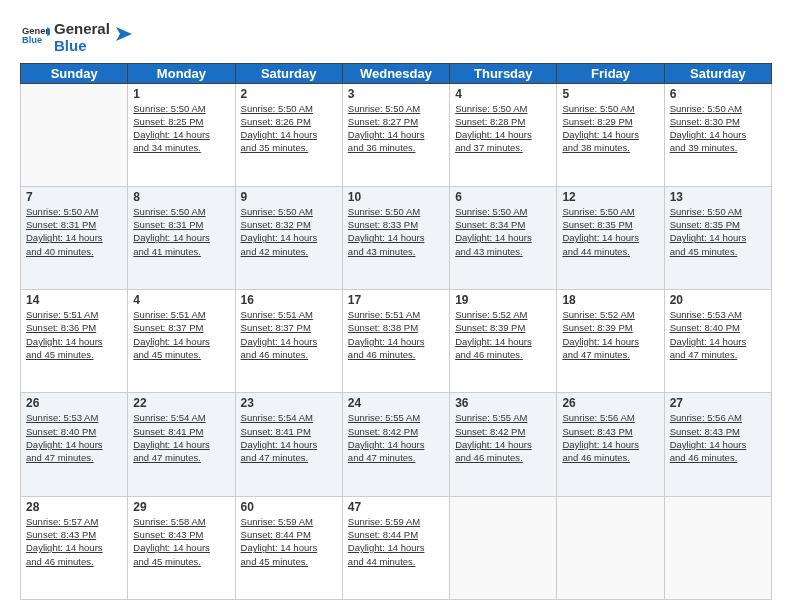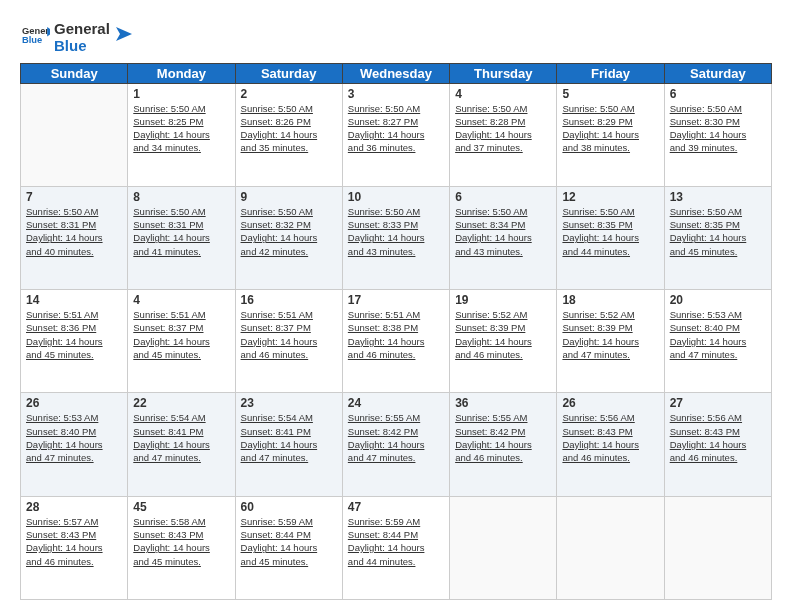--- a/index.html
+++ b/index.html
@@ -243,21 +243,21 @@
             <span class="day-number">27</span>
             <div class="day-info">Sunrise: 5:56 AM<br>Sunset: 8:43 PM<br>Daylight: 14 hours<br>and 46 minutes.</div>
           </td>
         </tr>
         <tr>
           <td>
             <span class="day-number">28</span>
             <div class="day-info">Sunrise: 5:57 AM<br>Sunset: 8:43 PM<br>Daylight: 14 hours<br>and 46 minutes.</div>
           </td>
           <td>
-            <span class="day-number">45</span>
+            <span class="day-number">29</span>
             <div class="day-info">Sunrise: 5:58 AM<br>Sunset: 8:43 PM<br>Daylight: 14 hours<br>and 45 minutes.</div>
           </td>
           <td>
             <span class="day-number">60</span>
             <div class="day-info">Sunrise: 5:59 AM<br>Sunset: 8:44 PM<br>Daylight: 14 hours<br>and 45 minutes.</div>
           </td>
           <td>
             <span class="day-number">47</span>
             <div class="day-info">Sunrise: 5:59 AM<br>Sunset: 8:44 PM<br>Daylight: 14 hours<br>and 44 minutes.</div>
           </td>

